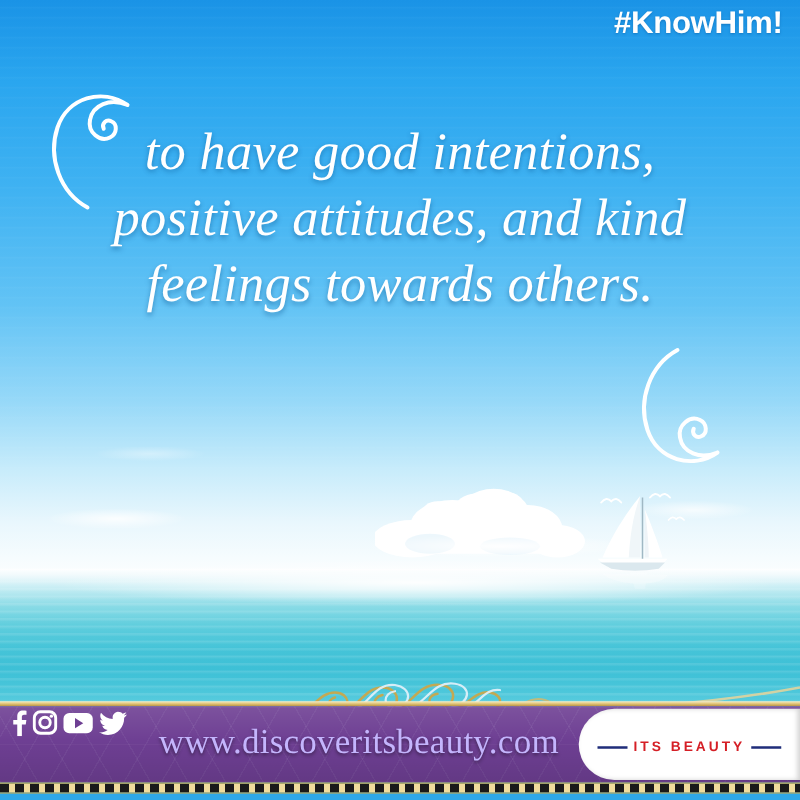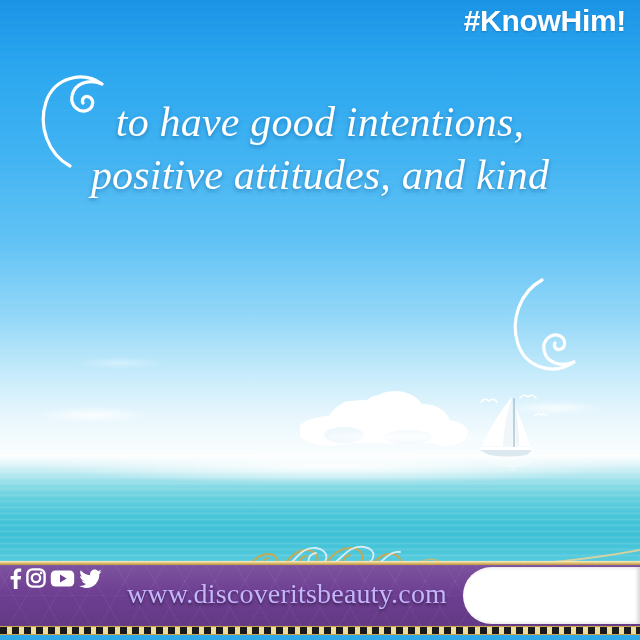--- a/index.html
+++ b/index.html
@@ -82,21 +82,21 @@
   }
   .cloud-wisp-b{
     position:absolute;left:60px;top:355px;width:120px;height:16px;
     background:radial-gradient(ellipse 60px 8px at 50% 50%, rgba(255,255,255,.35), rgba(255,255,255,0) 75%);
   }
 
   
   .hashtag{
     position:absolute;right:14px;top:4px;
     font-family:"Liberation Sans", sans-serif;
-    font-weight:bold;font-size:30px;color:#ffffff;
+    font-weight:bold;font-size:25px;color:#ffffff;
     letter-spacing:-.3px;
     text-shadow:0 1px 2px rgba(0,60,120,.35);
   }
 
   
   .quote-block{
     position:absolute;left:0;top:96px;width:640px;
     text-align:center;
   }
   .qline{
@@ -291,20 +291,21 @@
   <div class="swirl swirl-open">
     <svg width="92" height="108" viewBox="0 0 92 108">
       <path d="M68 22 C48 8 20 16 12 40 C4 64 14 92 36 104
                M68 22 C54 16 40 22 38 34 C36 44 46 52 54 48 C60 45 60 37 55 35 C51 33 47 37 49 41" stroke="#ffffff" stroke-width="3.2" fill="none" stroke-linecap="round"></path>
     </svg>
   </div>
 
   <div class="quote-block">
     <div class="qline">to have good intentions,</div>
     <div class="qline">positive attitudes, and kind</div>
+    <div class="qline">feelings towards others.</div>
   </div>
 
   <div class="swirl swirl-close">
     <svg width="92" height="108" viewBox="0 0 92 108">
       <g transform="translate(92,0) scale(-1,1)">
         <path d="M68 22 C48 8 20 16 12 40 C4 64 14 92 36 104
                  M68 22 C54 16 40 22 38 34 C36 44 46 52 54 48 C60 45 60 37 55 35 C51 33 47 37 49 41" stroke="#ffffff" stroke-width="3.2" fill="none" stroke-linecap="round" transform="rotate(180 46 56)"></path>
       </g>
     </svg>
   </div>
@@ -351,19 +352,24 @@
       </svg>
       <svg width="23" height="19" viewBox="0 0 23 19">
         <path d="M22.6 2.5c-.8.4-1.7.6-2.6.8 .9-.6 1.6-1.5 2-2.5 -.9.5-1.9.9-2.9 1.1C18.2 1 17 .4 15.7.4c-2.5 0-4.6 2.1-4.6 4.7 0 .4 0 .7.1 1.1C7.4 6 4 4.1 1.8 1.2 1.4 1.9 1.2 2.7 1.2 3.5c0 1.6.8 3.1 2.1 3.9 -.8 0-1.5-.2-2.1-.6v.1c0 2.3 1.6 4.2 3.7 4.6 -.4.1-.8.2-1.2.2 -.3 0-.6 0-.9-.1 .6 1.9 2.3 3.2 4.3 3.3 -1.6 1.2-3.6 2-5.7 2 -.4 0-.7 0-1.1-.1 2 1.3 4.4 2.1 7 2.1 8.4 0 13-7.1 13-13.2v-.6C21.2 4.3 22 3.5 22.6 2.5z" fill="#ffffff"></path>
       </svg>
     </div>
 
 
     <div class="url">www.discoveritsbeauty.com</div>
 
     <div class="logo-panel">
+      <div class="logo-sub">
+        <span class="rule"></span>
+        <span class="txt">ITS BEAUTY</span>
+        <span class="rule"></span>
+      </div>
     </div>
   </div>
 
   <div class="dashed"></div>
   <div class="bottom-strip"></div>
 
 </div>
 
 </body></html>

